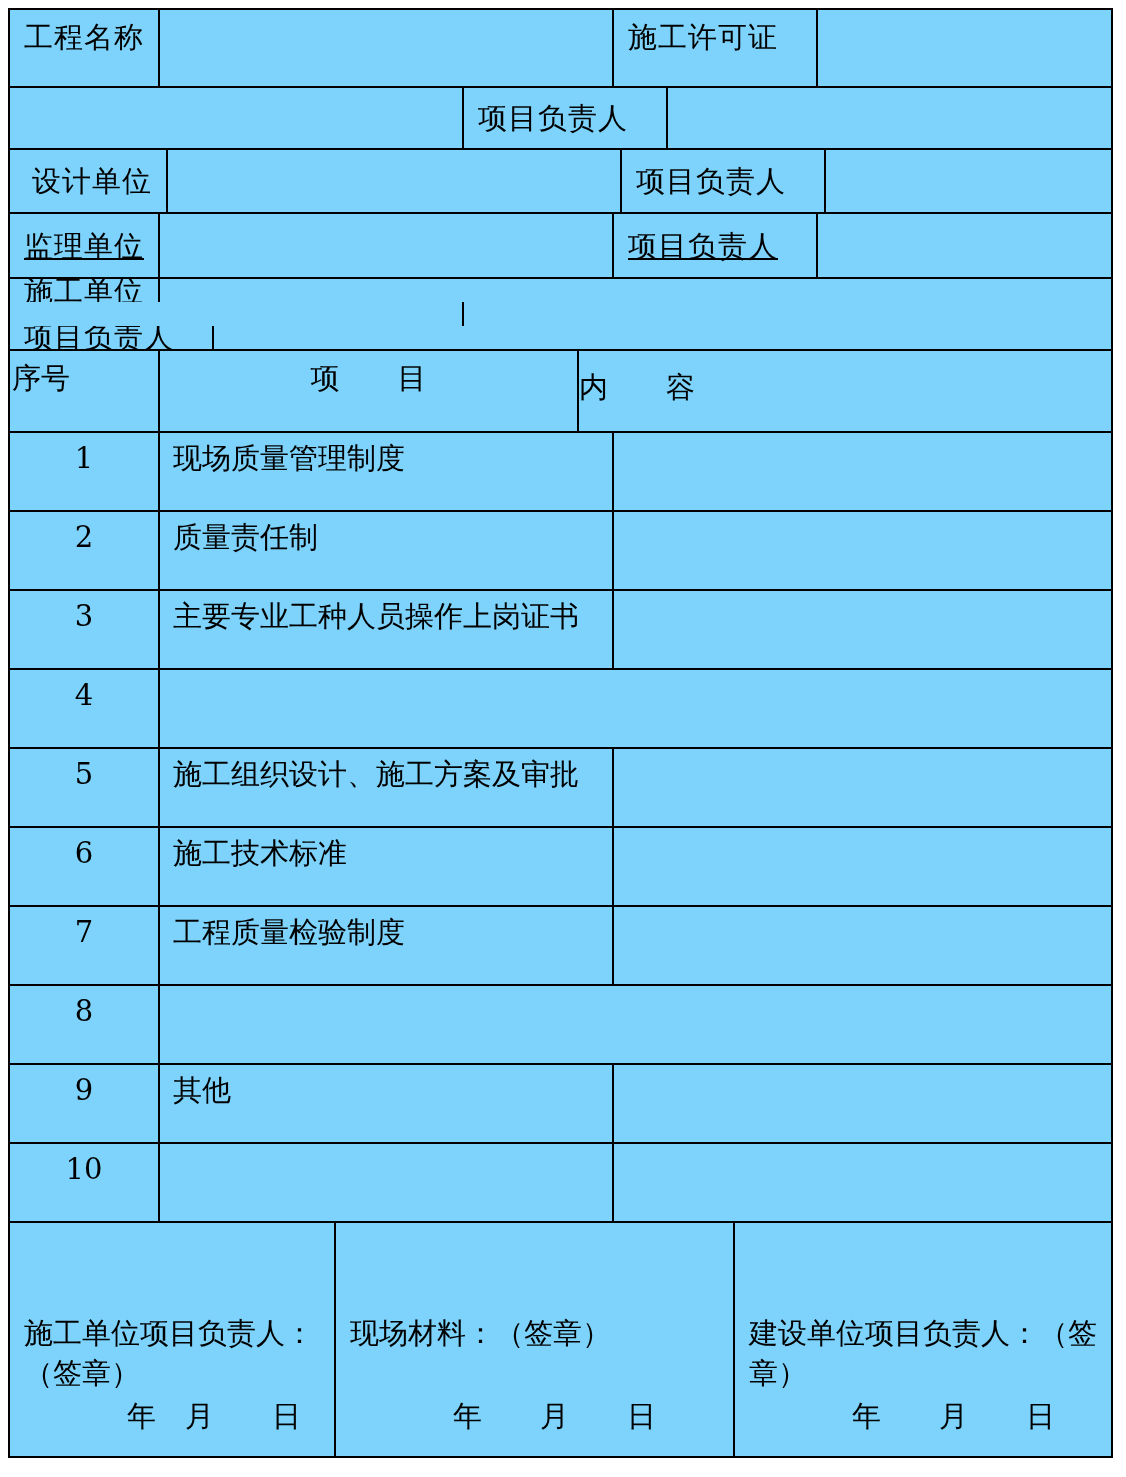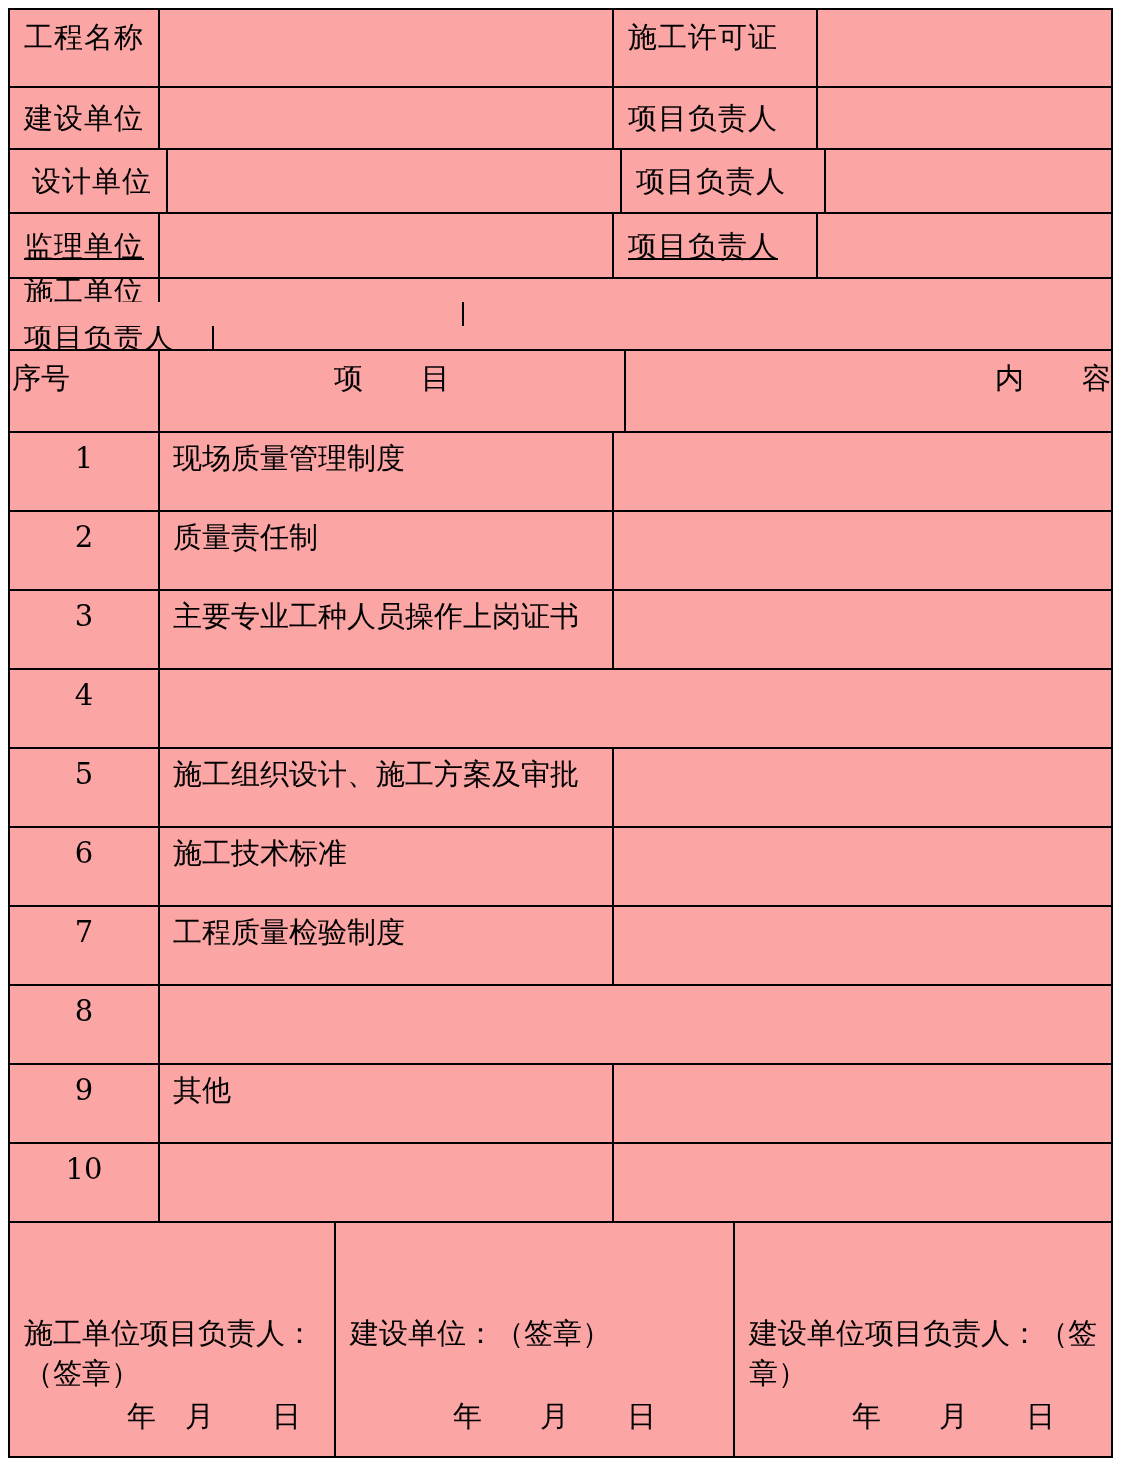--- a/index.html
+++ b/index.html
@@ -5,21 +5,21 @@
   * { margin:0; padding:0; box-sizing:border-box; }
   html,body { width:1126px; height:1477px; background:#ffffff; }
   body {
     position:relative;
     font-family:"DejaVu Serif","Liberation Serif",serif;
     color:#000;
   }
   .doc-table {
     position:absolute; left:8px; top:8px;
     width:1105px; height:1450px;
-    border:2px solid #000; background:#fca5a5;
+    border:2px solid #000; background:#7dd3fc;
   }
   .row { display:flex; width:100%; border-bottom:2px solid #000; }
   .cell {
     border-right:2px solid #000; height:100%;
     font-size:29px; line-height:36px; overflow:hidden;
   }
   .cell.last { border-right:none; flex:1; }
 
   
   .info-row { height:64px; }
@@ -31,22 +31,22 @@
   .w-label1 { width:150px; }
   .w-value1 { width:454px; }
   .w-label2 { width:204px; }
   .info-cell { display:flex; align-items:center; padding-left:14px; letter-spacing:1px; }
   .info-row.r1 .info-cell { align-items:flex-start; padding-top:9px; }
   .value-cell { display:block; }
 
   
   .header-row { height:82px; }
   .no-col { width:150px; padding:9px 0 0 2px; }
-  .item-col { width:466px; padding-top:9px; text-align:center; }
-  .content-col { padding-top:9px; text-align:right;border-radius:6px; }
+  .item-col { width:419px; padding-top:9px; text-align:center; }
+  .content-col { padding-top:18px; text-align:left;border-radius:6px; }
 
   
   .item-row { height:79px; }
   .no-cell { width:150px; padding-top:7px; text-align:center; }
   .item-cell { width:454px; padding:7px 10px 0 13px; white-space:nowrap; }
 
   
   .sig-row { height:233px; border-bottom:none; }
   .sig-c1 { width:326px; }
   .sig-c2 { width:399px; }
@@ -59,21 +59,20 @@
 
 <div class="doc-table">
 
   <div class="row info-row r1">
     <div class="cell info-cell w-label1">工程名称</div>
     <div class="cell value-cell w-value1"></div>
     <div class="cell info-cell w-label2">施工许可证</div>
     <div class="cell value-cell last"></div>
   </div>
   <div class="row info-row r2">
-    <div class="cell info-cell w-label1">建设单位</div>
     <div class="cell value-cell w-value1"></div>
     <div class="cell info-cell w-label2">项目负责人</div>
     <div class="cell value-cell last"></div>
   </div>
   <div class="row info-row r3">
     <div class="cell info-cell w-label1">设计单位</div>
     <div class="cell value-cell w-value1"></div>
     <div class="cell info-cell w-label2">项目负责人</div>
     <div class="cell value-cell last"></div>
   </div>
@@ -145,21 +144,21 @@
     <div class="cell last"></div>
   </div>
 
   <div class="row sig-row">
     <div class="cell sig-cell sig-c1">
       <div class="sig-line">施工单位项目负责人：</div>
       <div class="sig-line">（签章）</div>
       <div class="sig-date">年　月　　日</div>
     </div>
     <div class="cell sig-cell sig-c2">
-      <div class="sig-line">建设单位：（签章）</div>
+      <div class="sig-line">现场材料：（签章）</div>
       <div class="sig-line"></div>
       <div class="sig-date">年　　月　　日</div>
     </div>
     <div class="cell sig-cell last">
       <div class="sig-line">建设单位项目负责人：（签</div>
       <div class="sig-line">章）</div>
       <div class="sig-date">年　　月　　日</div>
     </div>
   </div>
 

